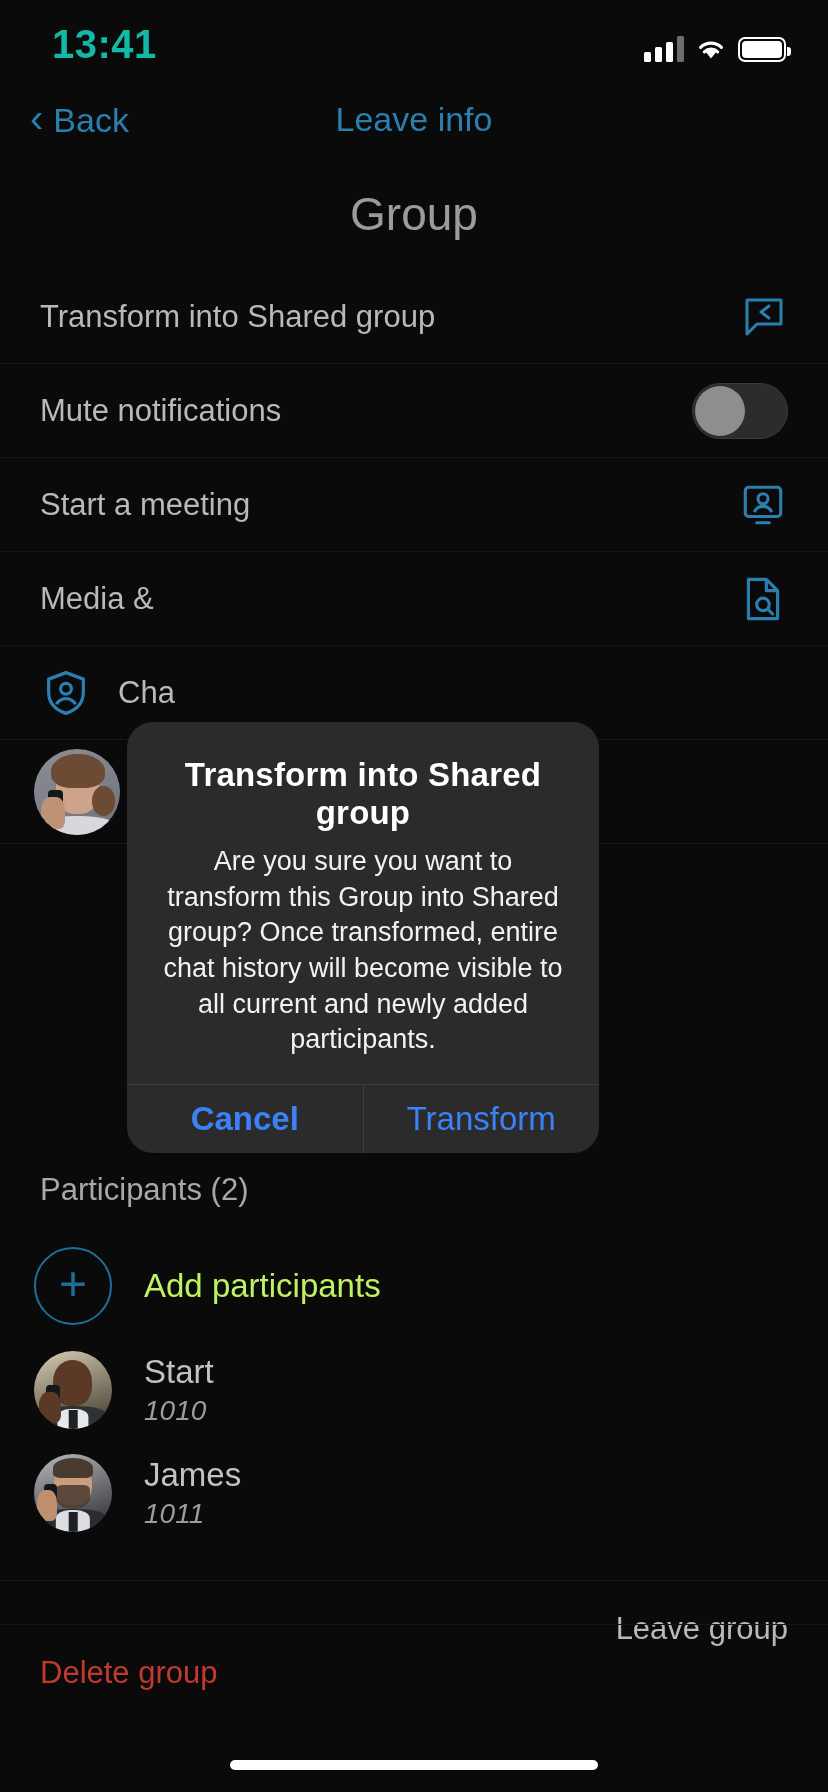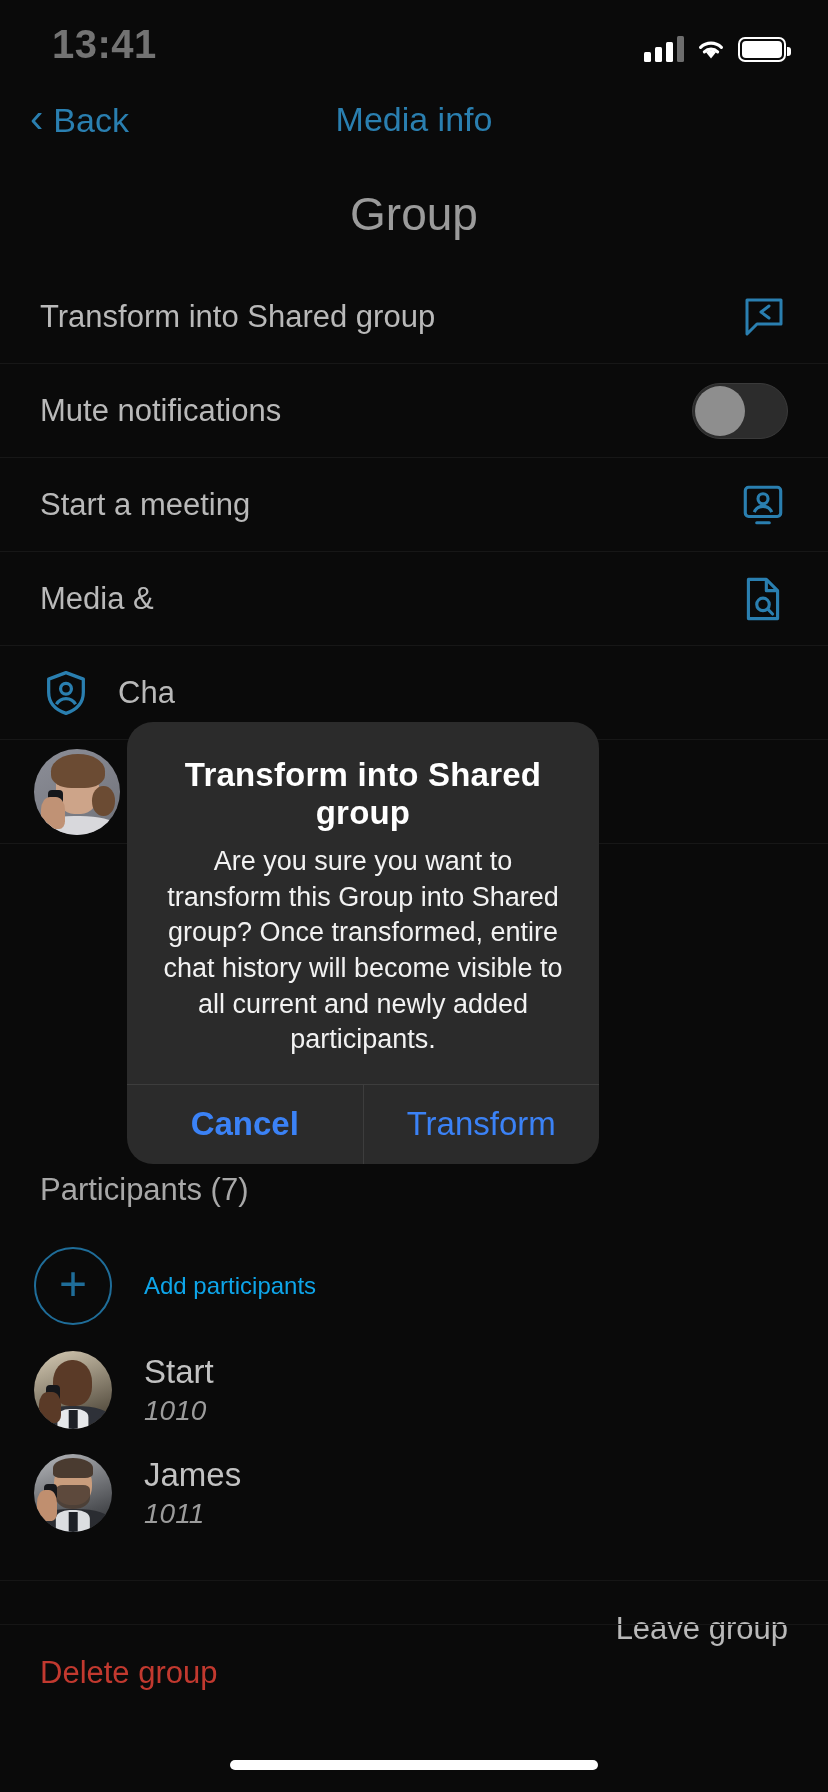--- a/index.html
+++ b/index.html
@@ -8,21 +8,21 @@
     width:828px; height:1792px; position:relative; overflow:hidden;
     font-family:"Liberation Sans", sans-serif;
     background:#0a0a0a; color:#d0d0d0;
     -webkit-font-smoothing:antialiased;
   }
 
   
   .statusbar{ position:absolute; top:0; left:0; width:828px; height:90px; }
   .sb-time{
     position:absolute; left:52px; top:22px; width:180px;
-    font-size:40px; font-weight:600; color:#737373; letter-spacing:.5px;
+    font-size:40px; font-weight:600; color:#14b8a6; letter-spacing:.5px;
   }
   .sb-right{ position:absolute; right:42px; top:28px; display:flex; align-items:flex-end; gap:11px; height:34px;}
   .bars{ display:flex; align-items:flex-end; gap:4px; height:26px; }
   .bars i{ display:block; width:7px; background:#fff; border-radius:1.5px; }
   .bars i:nth-child(1){ height:10px; }
   .bars i:nth-child(2){ height:15px; }
   .bars i:nth-child(3){ height:20px; }
   .bars i:nth-child(4){ height:26px; background:#6d6d6d; }
   .wifi{ width:32px; height:26px; }
   .batt{ position:relative; width:48px; height:25px; border:2.5px solid #fff; border-radius:7px; }
@@ -119,41 +119,41 @@
   .plist-item .ptext{ display:flex; flex-direction:column; gap:4px; }
   .pname{ font-size:33px; color:#c2c2c2; }
   .pext{ font-size:28px; color:#9c9c9c;font-style:italic; }
 
   .addp{ position:absolute; left:0; width:828px; height:100px; display:flex; align-items:center; padding:0 34px; gap:32px; cursor:pointer;}
   .plus-circle{
     width:78px; height:78px; border-radius:50%; border:2.5px solid #1f6d99;
     display:flex; align-items:center; justify-content:center; flex:none;
   }
   .plus-circle span{ color:#1f6d99; font-size:48px; line-height:1; font-weight:300; margin-top:-5px;}
-  .addp-label{ font-size:24px; color:#0ea5e9; }
+  .addp-label{ font-size:33px; color:#bef264; }
 
   
   .foot-row{
     position:absolute; left:0; width:828px; height:96px;
     display:flex; align-items:center; padding:0 40px;
     border-top:1px solid #161616; font-size:31px;
   }
   .foot-leave{ color:#b9b9b9; }
   .foot-delete{ color:#c2392f; }
 
   
   .dialog-layer{ position:absolute; inset:0; }
   .dialog{
     position:absolute; left:127px; top:722px; width:472px;
     background:#2b2b2b; border-radius:26px; overflow:hidden;
   }
   .dlg-body{ padding:34px 30px 26px; text-align:center; }
   .dlg-title{ font-size:33px; font-weight:700; color:#fff; margin-bottom:12px; letter-spacing:.2px;}
   .dlg-msg{ font-size:27px; line-height:1.32; color:#f2f2f2; }
-  .dlg-actions{ display:flex; border-top:1px solid #3d3d3d; height:80px; }
+  .dlg-actions{ display:flex; border-top:1px solid #3d3d3d; height:69px; }
   .dlg-btn{
     flex:1; display:flex; align-items:center; justify-content:center;
     font-size:33px; color:#3b82f6; cursor:pointer;
   }
   .dlg-btn.cancel{ font-weight:700; border-right:1px solid #3d3d3d; }
 
   
   .home-ind{
     position:absolute; bottom:22px; left:50%; transform:translateX(-50%);
     width:368px; height:10px; background:#fff; border-radius:5px;
@@ -180,21 +180,21 @@
         <span></span>
       </div>
   </div>
 </div>
 
 <div class="navbar">
   <div class="nav-back">
     <span class="nav-chevron">‹</span>
     <span>Back</span>
   </div>
-  <div class="nav-title">Media info</div>
+  <div class="nav-title">Leave info</div>
 </div>
 
 <div class="group-title">Group</div>
 
 <div class="list">
 
   <div class="row">
     <div class="label">Transform into Shared group</div>
     <div class="accessory">
       <svg width="48" height="48" viewBox="0 0 24 24" fill="none" stroke="#2a7fb0" stroke-width="1.5">
@@ -252,21 +252,21 @@
       <div class="body"></div>
         <div class="head"></div>
         <div class="hair"></div>
         <div class="bun"></div>
       <div class="phone"></div>
         <div class="hand"></div>
     </div>
   </div>
 </div>
 
-<div class="section-head" style="top:1172px;">Participants (7)</div>
+<div class="section-head" style="top:1172px;">Participants (2)</div>
 
 <div class="addp" style="top:1236px;">
   <div class="plus-circle">
       <span>+</span>
     </div>
   <div class="addp-label">Add participants</div>
 </div>
 
 <div class="plist-item" style="top:1340px;">
   <div class="av w78 av-george">

